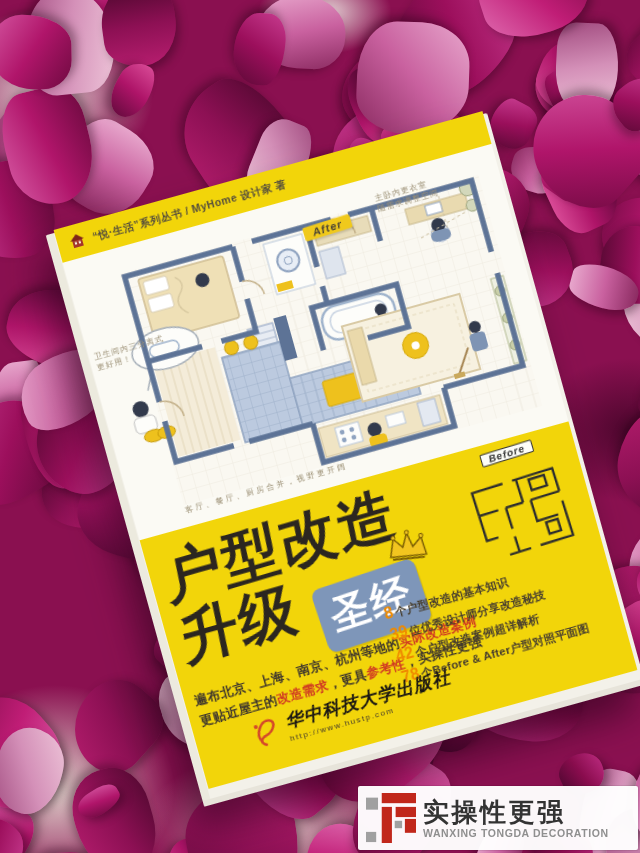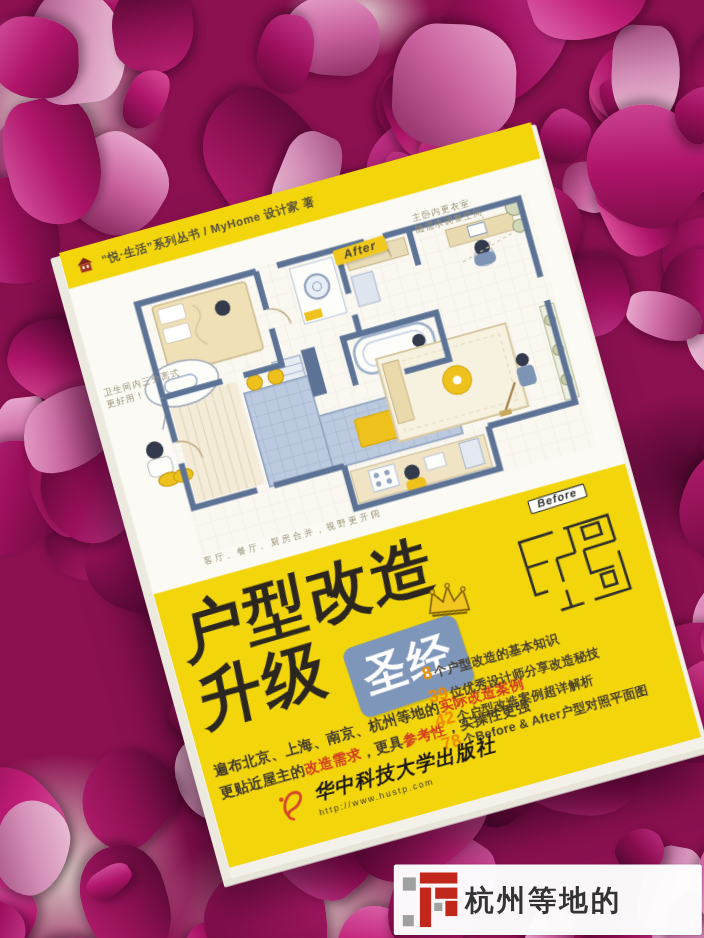--- a/index.html
+++ b/index.html
@@ -437,16 +437,17 @@
     <svg width="50" height="50" viewBox="0 0 54 54">
       <rect x="0" y="5" width="13" height="13" fill="#a0a0a0"></rect>
       <rect x="17" y="0" width="37" height="11" fill="#c1271b"></rect>
       <rect x="17" y="15" width="11" height="39" fill="#c1271b"></rect>
       <rect x="32" y="15" width="22" height="11" fill="#c1271b"></rect>
       <rect x="42" y="28" width="12" height="15" fill="#c1271b"></rect>
       <rect x="31" y="30" width="8" height="8" fill="#a0a0a0"></rect>
       <rect x="0" y="42" width="11" height="11" fill="#a0a0a0"></rect>
     </svg>
     <div class="wm-text">
-      <span class="wm-cn">杭州等地的</span>
+      <span class="wm-cn">实操性更强</span>
+      <span class="wm-en">WANXING TONGDA DECORATION</span>
     </div>
   </div>
 </div>
 
 </body></html>

